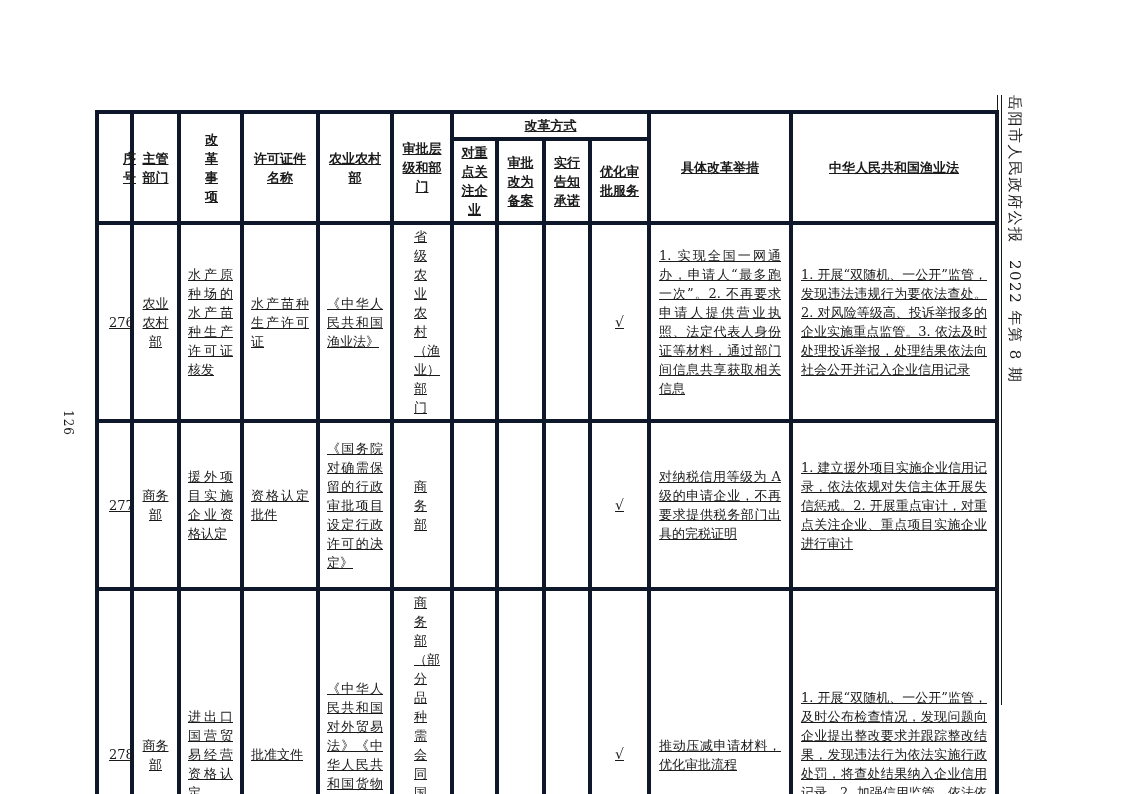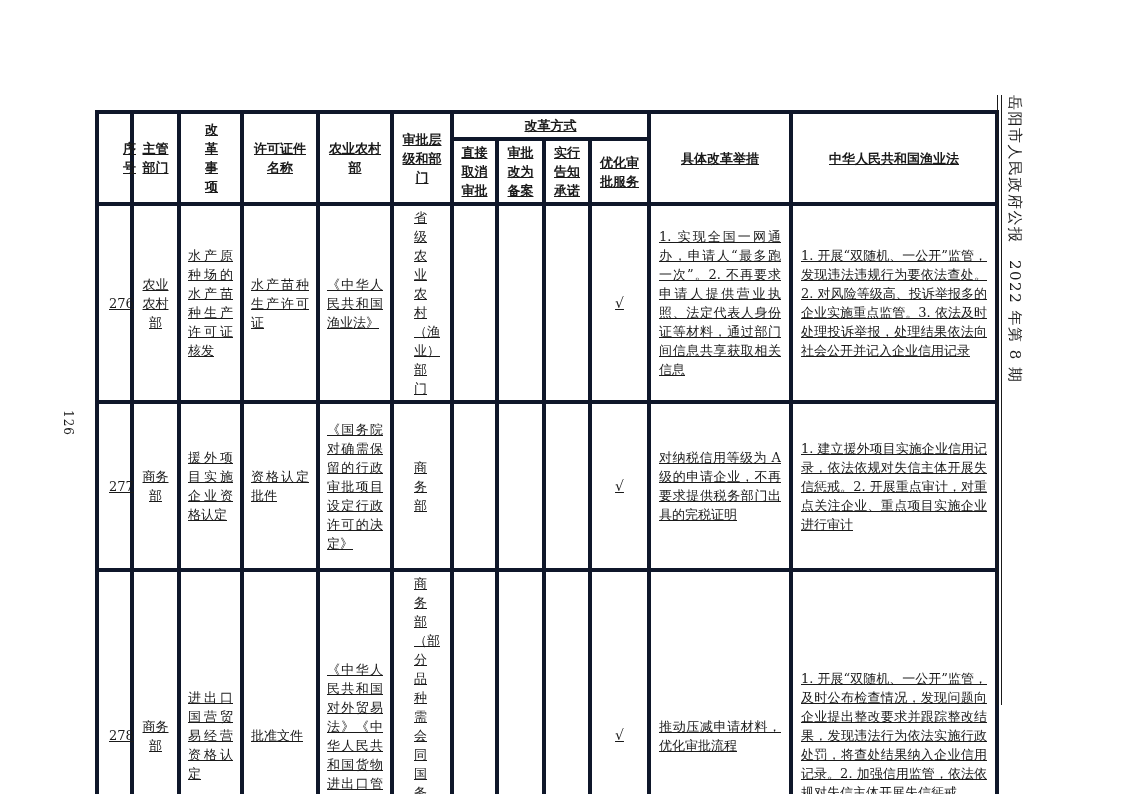--- a/index.html
+++ b/index.html
@@ -123,21 +123,21 @@
         <th rowspan="2" class="h-dept">主管部门</th>
         <th rowspan="2" class="h-item">改革事项</th>
         <th rowspan="2" class="h-lic">许可证件名称</th>
         <th rowspan="2">农业农村部</th>
         <th rowspan="2" class="h-level">审批层级和部门</th>
         <th colspan="4">改革方式</th>
         <th rowspan="2">具体改革举措</th>
         <th rowspan="2">中华人民共和国渔业法</th>
       </tr>
       <tr class="h2">
-        <th>直接取消审批</th>
+        <th>对重点关注企业</th>
         <th>审批改为备案</th>
         <th>实行告知承诺</th>
         <th>优化审批服务</th>
       </tr>
     </thead>
     <tbody>
       <tr class="r1">
         <td class="c-seq">276</td>
         <td class="c-dept">农业农村部</td>
         <td class="c-item">水产原种场的水产苗种生产许可证核发</td>

